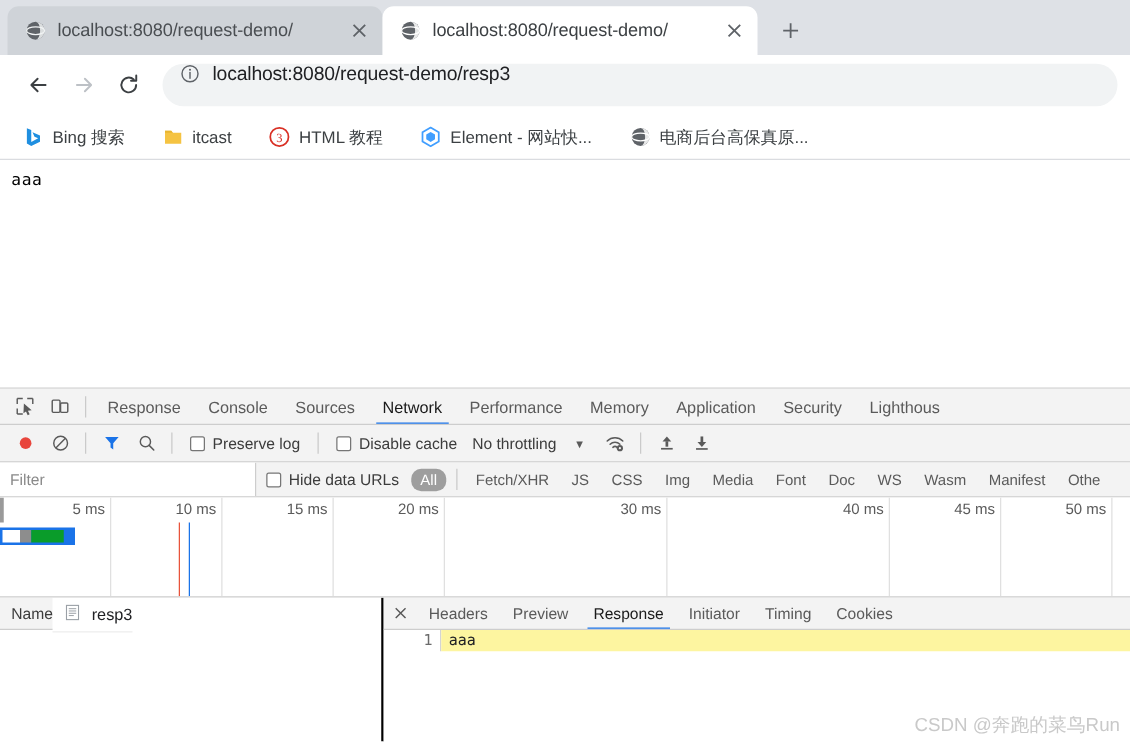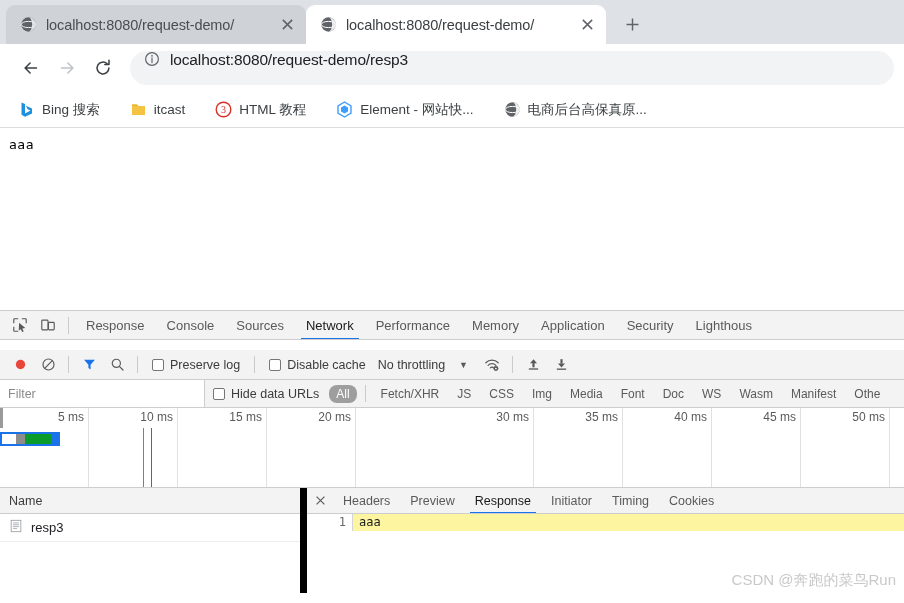--- a/index.html
+++ b/index.html
@@ -174,21 +174,20 @@
 
   .dt-toolbar {
     height: 30px;
     background: #f3f3f3;
     border-bottom: 1px solid #cdcdcd;
     display: flex;
     align-items: center;
     padding-left: 6px;
     flex: 0 0 30px;
     overflow: hidden;
-    margin-top: 10px;
   }
   .chk-wrap {
     display: flex; align-items: center; gap: 6px;
     padding: 0 8px;
     white-space: nowrap;
     flex: 0 0 auto;
   }
   .chkbox {
     width: 12px; height: 12px;
     border: 1px solid #767676;
@@ -295,23 +294,23 @@
 
   
   .dt-bottom {
     flex: 1 1 auto;
     display: flex;
     min-height: 0;
   }
   .reqlist {
     width: 307px;
     flex: 0 0 307px;
-    border-right: 7px solid #000000;
-    display: flex;
-    flex-direction: column;
+    border-right: 2px solid #000000;
+    display: flex;
+    flex-direction: row;
     background: #ffffff;
     text-align: center;
   }
   .reqlist-head {
     height: 26px;
     background: #f3f3f3;
     border-bottom: 1px solid #cdcdcd;
     display: flex;
     align-items: center;
     padding-left: 9px;
@@ -688,23 +687,20 @@
             <span class="tick-label">10 ms</span>
           </div>
         <div class="tick" style="left:178px;width:89px;">
             <span class="tick-label">15 ms</span>
           </div>
         <div class="tick" style="left:267px;width:89px;">
             <span class="tick-label">20 ms</span>
           </div>
         <div class="tick" style="left:445px;width:89px;">
             <span class="tick-label">30 ms</span>
-          </div>
-        <div class="tick" style="left:534px;width:89px;">
-            <span class="tick-label">35 ms</span>
           </div>
         <div class="tick" style="left:623px;width:89px;">
             <span class="tick-label">40 ms</span>
           </div>
         <div class="tick" style="left:712px;width:89px;">
             <span class="tick-label">45 ms</span>
           </div>
         <div class="tick" style="left:801px;width:89px;">
             <span class="tick-label">50 ms</span>
           </div>

